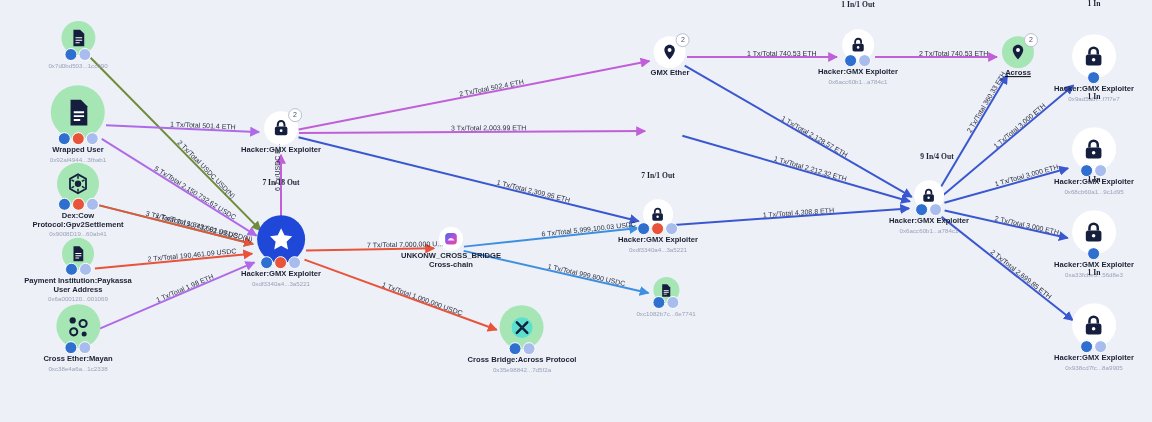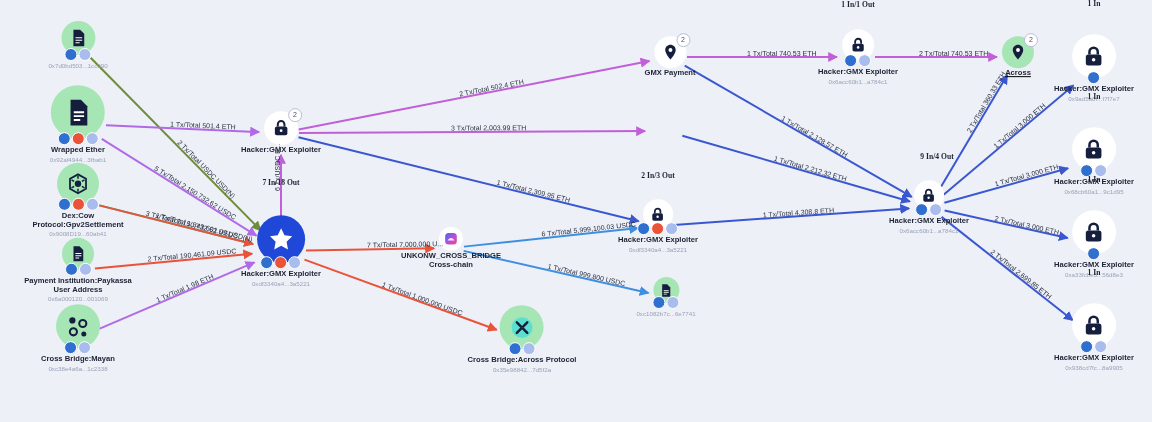--- a/index.html
+++ b/index.html
@@ -119,21 +119,21 @@
         <svg width="31" height="31" viewBox="0 0 24 24">
           <path fill="#151f3d" d="M6 2h8l5 5v15H6z"></path>
           <path fill="#fff" d="M8.5 11h8v1.4h-8zM8.5 14h8v1.4h-8zM8.5 17h5v1.4h-5z"></path>
         </svg>
       </div>
       <div class="chips">
         <span class="chip c-blue"></span>
         <span class="chip c-red"></span>
         <span class="chip c-lav"></span>
       </div>
-      <div class="name">Wrapped Ether</div>
+      <div class="name">Wrapped User</div>
       <div class="addr">0x92af4944...3fbab1</div>
     </div>
     <div class="node" style="left: 78px; top: 200px;">
       <div class="disc green" style="width: 42px; height: 42px;">
         <svg width="24" height="24" viewBox="0 0 24 24">
           <path fill="none" stroke="#151f3d" stroke-width="1.8" d="M12 2.6 20 7v10l-8 4.4L4 17V7z"></path>
           <circle cx="12" cy="12" r="3.2" fill="#151f3d"></circle>
           <path stroke="#151f3d" stroke-width="1.5" d="M12 4v3M12 17v3M5.5 8l2.6 1.5M15.9 14.5 18.5 16M5.5 16l2.6-1.5M15.9 9.5 18.5 8"></path>
         </svg>
       </div>
@@ -165,21 +165,21 @@
           <circle cx="7" cy="6" r="3" fill="#151f3d"></circle>
           <circle cx="17" cy="9" r="3.4" fill="none" stroke="#151f3d" stroke-width="2"></circle>
           <circle cx="8" cy="17" r="3.4" fill="none" stroke="#151f3d" stroke-width="2"></circle>
           <circle cx="18" cy="19" r="2.4" fill="#151f3d"></circle>
         </svg>
       </div>
       <div class="chips">
         <span class="chip c-blue"></span>
         <span class="chip c-lav"></span>
       </div>
-      <div class="name">Cross Bridge:Mayan</div>
+      <div class="name">Cross Ether:Mayan</div>
       <div class="addr">0xc38e4a6a...1c2338</div>
     </div>
     <div class="node" style="left: 281px; top: 133px;">
       <div class="disc white" style="width: 34px; height: 34px;">
         <svg width="20" height="20" viewBox="0 0 24 24">
           <path fill="none" stroke="#151f3d" stroke-width="2.4" d="M8 10V7.5a4 4 0 0 1 8 0V10"></path>
           <rect x="4.5" y="10" width="15" height="10.5" rx="2.4" fill="#151f3d"></rect>
           <circle cx="12" cy="15" r="1.7" fill="#fff"></circle>
         </svg>
         <span class="badge">2</span>
@@ -232,24 +232,24 @@
       <div class="addr">0x35e98842...7d5f2a</div>
     </div>
     <div class="node" style="left: 670px; top: 57px;">
       <div class="disc white" style="width: 32px; height: 32px;">
         <svg width="18" height="18" viewBox="0 0 24 24">
           <path fill="#151f3d" d="M12 2.2c-3.9 0-7 3.1-7 7 0 5.2 7 12.6 7 12.6s7-7.4 7-12.6c0-3.9-3.1-7-7-7z"></path>
           <circle cx="12" cy="9.1" r="2.6" fill="#fff"></circle>
         </svg>
         <span class="badge">2</span>
       </div>
-      <div class="name">GMX Payment</div>
+      <div class="name">GMX Ether</div>
     </div>
     <div class="node" style="left: 658px; top: 226px;">
-      <div class="io" style="top: -28px;">2 In/3 Out</div>
+      <div class="io" style="top: -28px;">7 In/1 Out</div>
       <div class="disc white" style="width: 30px; height: 30px;">
         <svg width="17" height="17" viewBox="0 0 24 24">
           <path fill="none" stroke="#151f3d" stroke-width="2.4" d="M8 10V7.5a4 4 0 0 1 8 0V10"></path>
           <rect x="4.5" y="10" width="15" height="10.5" rx="2.4" fill="#151f3d"></rect>
           <circle cx="12" cy="15" r="1.7" fill="#fff"></circle>
         </svg>
       </div>
       <div class="chips">
         <span class="chip c-blue"></span>
         <span class="chip c-red"></span>

